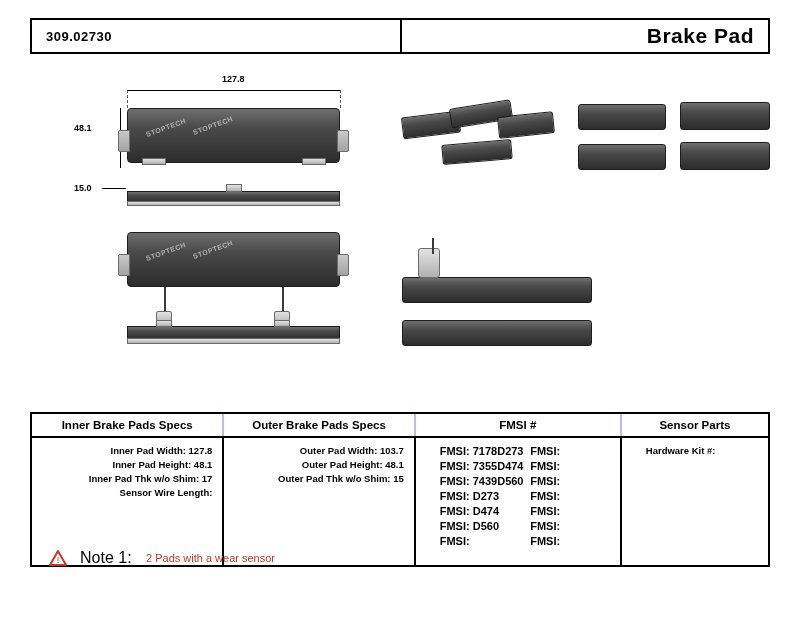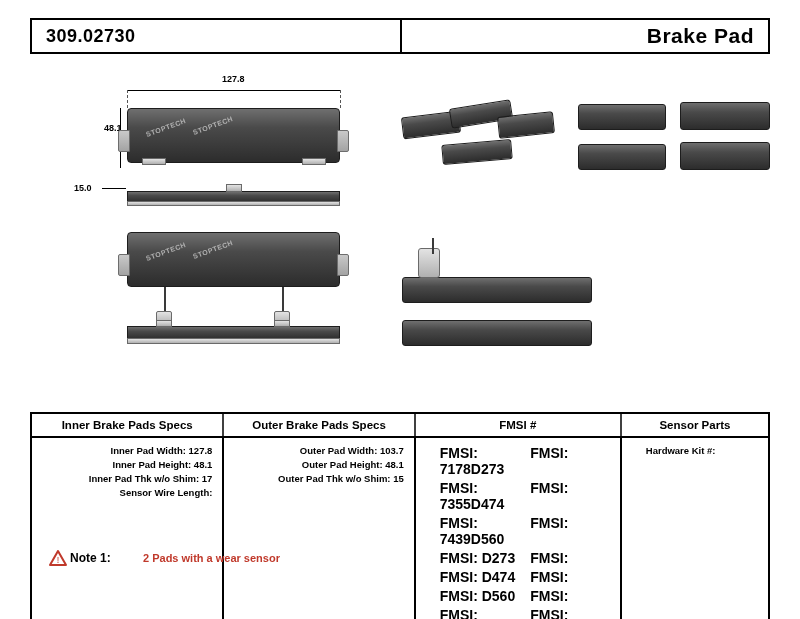--- a/index.html
+++ b/index.html
@@ -43,21 +43,21 @@
   .header-right {
     width: 50%;
     display: flex;
     align-items: center;
     justify-content: flex-end;
     padding-right: 14px;
     box-sizing: border-box;
     border-left: 2px solid #000;
   }
   .part-number {
-    font-size: 18px;
+    font-size: 13px;
     font-weight: bold;
     letter-spacing: 0.5px;
   }
   .product-type {
     font-size: 21px;
     font-weight: bold;
     letter-spacing: 0.5px;
   }
 
   
@@ -144,41 +144,41 @@
   .spec-table table {
     width: 100%;
     border-collapse: collapse;
   }
   .spec-table th {
     font-size: 11.5px;
     font-weight: bold;
     text-align: center;
     padding: 5px 2px;
     border-bottom: 2px solid #000;
-    border-right: 2px solid #404040;
+    border-right: 2px solid #c4b5fd;
   }
   .spec-table th:last-child { border-right: none; }
   .spec-table td {
     vertical-align: top;
     border-right: 2px solid #000;
     padding: 5px 6px 10px 16px;
     height: 112px;
   }
   .spec-table td:last-child { border-right: none; }
 
   .spec-line {
     font-size: 9.5px;
     font-weight: bold;
     text-align: right;
     padding: 1.5px 4px 1.5px 0;
     white-space: nowrap;
   }
   .fmsi-row {
     display: flex;
-    font-size: 14px;
+    font-size: 11px;
     font-weight: bold;
     padding: 1.5px 0;
   }
   .fmsi-left { width: 52%; padding-left: 8px; }
   .fmsi-right { width: 48%; }
   .related-line {
     font-size: 9.5px;
     font-weight: bold;
     padding: 1.5px 0 1.5px 8px;
   }
@@ -195,29 +195,30 @@
     align-items: center;
     height: 20px;
   }
   .warn-icon {
     width: 24px;
     display: flex;
     justify-content: center;
     margin-left: 16px;
   }
   .note-label {
-    font-size: 12px;
-    font-weight: bold;
+    font-size: 16px;
+    font-weight: normal;
     width: 58px;
+    margin-left: 10px;
   }
   .note-text {
     font-size: 11px;
-    font-weight: bold;
+    font-weight: normal;
     color: #c0392b;
-    margin-left: 15px;
+    margin-left: 8px;
   }
 </style>
 </head>
 <body>
 
 <div class="sheet">
 
   <div class="header">
     <div class="header-left">
       <span class="part-number">309.02730</span>
@@ -227,21 +228,21 @@
     </div>
   </div>
 
   <div class="drawing">
 
     <div class="dim-label" style="left:192px; top:12px;">127.8</div>
     <div class="dim-line-h" style="left:97px; top:28px; width:213px;"></div>
     <div class="ext-line" style="left:97px; top:28px; height:18px;"></div>
     <div class="ext-line" style="left:310px; top:28px; height:18px;"></div>
 
-    <div class="dim-label" style="left:44px; top:61px;margin-left:30px;">48.1</div>
+    <div class="dim-label" style="left:44px; top:61px;">48.1</div>
     <div class="dim-line-v" style="left:90px; top:46px; height:60px;"></div>
 
     <div class="pad rounded" style="left:97px; top:46px; width:213px; height:55px; border-radius:4px;">
     </div>
 
     <div class="tab" style="left:88px; top:68px; width:12px; height:22px; border-radius:2px 0 0 2px;"></div>
     <div class="tab" style="left:307px; top:68px; width:12px; height:22px; border-radius:0 2px 2px 0;"></div>
 
     <div class="clip" style="left:112px; top:96px; width:24px; height:7px;"></div>
     <div class="clip" style="left:272px; top:96px; width:24px; height:7px;"></div>

